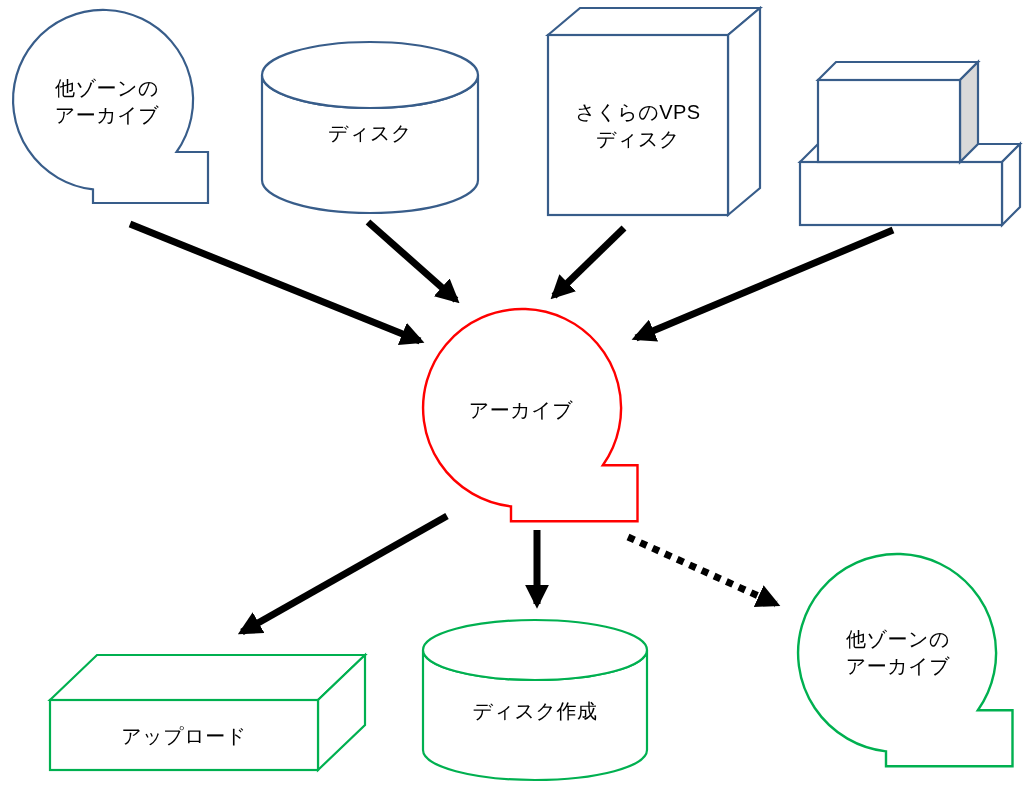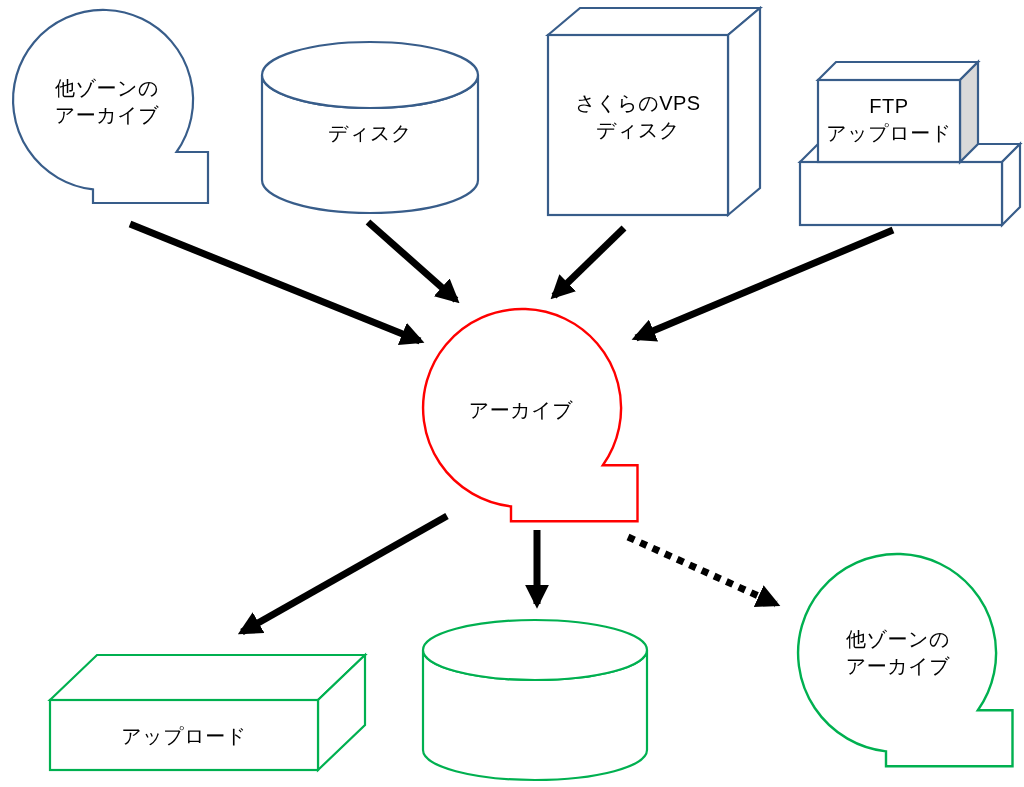--- a/index.html
+++ b/index.html
@@ -88,27 +88,26 @@
       <line x1="537" y1="530" x2="537" y2="604" marker-end="url(#ah)"></line>
       <line x1="628" y1="537" x2="776" y2="604" stroke-dasharray="7 6.5" marker-end="url(#ah)"></line>
     </g>
   </svg>
 
   <div class="lbl" style="left:107px; top:102px;">他ゾーンの
 アーカイブ</div>
 
   <div class="lbl" style="left:370px; top:133px;">ディスク</div>
 
-  <div class="lbl" style="left:638px; top:117px;text-align:center;">さくらのVPS
+  <div class="lbl" style="left:638px; top:126px;text-align:center;">さくらのVPS
 ディスク</div>
 
-  <div class="lbl" style="left:889px; top:120px;">FTP
-アップロード</div>
 
   <div class="lbl" style="left:521px; top:410px;">アーカイブ</div>
 
   <div class="lbl" style="left:184px; top:736px;">アップロード</div>
 
+  <div class="lbl" style="left:535px; top:711px;">ディスク作成</div>
 
   <div class="lbl" style="left:898px; top:653px;">他ゾーンの
 アーカイブ</div>
 
 </div>
 
 </body></html>

